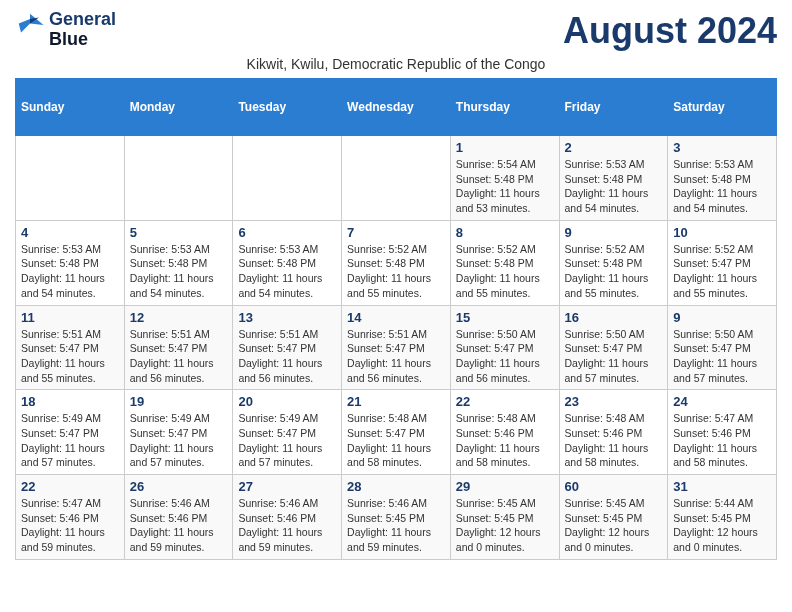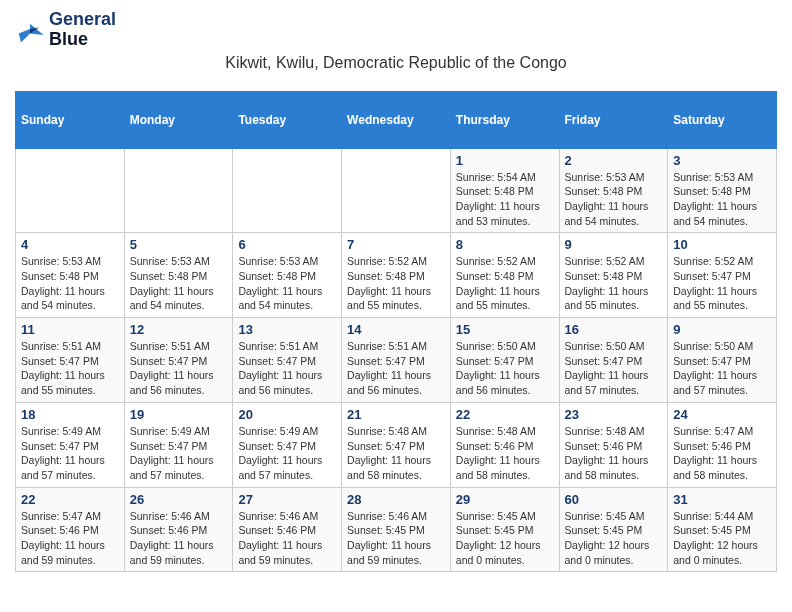--- a/index.html
+++ b/index.html
@@ -11,21 +11,21 @@
       padding: 10px 15px;
     }
     .header {
       display: flex;
       align-items: flex-start;
       justify-content: space-between;
       margin-bottom: 4px;
     }
     .logo {
       display: flex;
-      align-items: flex-end;
+      align-items: flex-start;
       gap: 4px;
     }
     .logo-text {
       font-size: 18px;
       font-weight: bold;
       color: #1a3a6b;
       line-height: 1.1;
     }
     .logo-bird {
       width: 30px;
@@ -33,24 +33,24 @@
     }
     .title-block {
       text-align: right;
     }
     .main-title {
       font-size: 36px;
       font-weight: bold;
       color: #1a3a6b;
     }
     .subtitle {
-      font-size: 16px;
+      font-size: 14px;
       color: #333;
       text-align: center;
-      margin-bottom: 19px;
+      margin-bottom: 6px;
     }
     table {
       width: 100%;
       border-collapse: collapse;
       font-size: 11px;
     }
     thead tr th {
       background: #2a7dd1;
       color: #fff;
       text-align: left;
@@ -92,20 +92,23 @@
 <div class="header">
   <div class="logo">
     <svg class="logo-bird" viewBox="0 0 40 40" xmlns="http://www.w3.org/2000/svg">
       <polygon points="20,5 38,20 20,18 8,30 5,18 20,12" fill="#2a7dd1"></polygon>
       <polygon points="20,12 32,10 20,18" fill="#1a3a6b"></polygon>
     </svg>
     <div class="logo-text">
       <div>General</div>
       <div style="color:#0f172a">Blue</div>
     </div>
+  </div>
+  <div class="title-block">
+    <div class="main-title">August 2024</div>
   </div>
 </div>
 
 <div class="subtitle">Kikwit, Kwilu, Democratic Republic of the Congo</div>
 
 <table>
   <thead>
     <tr>
       <th>Sunday</th>
       <th>Monday</th>

